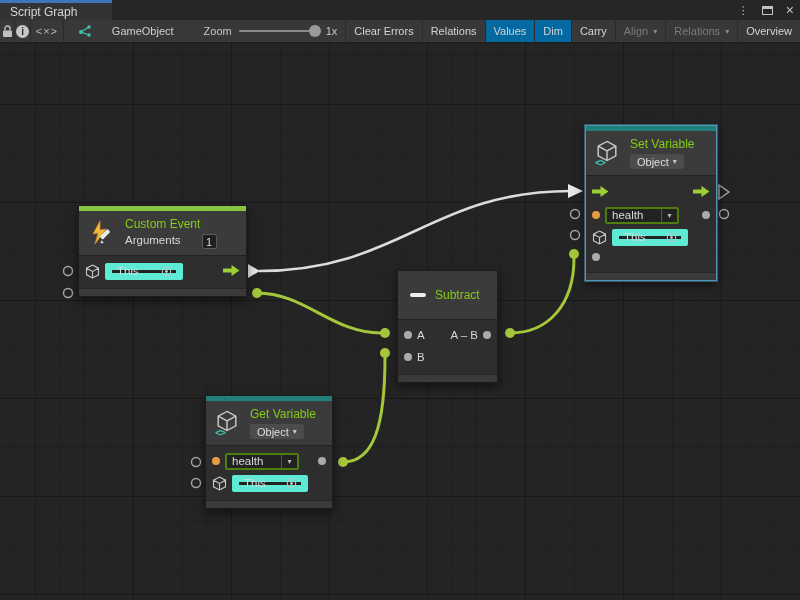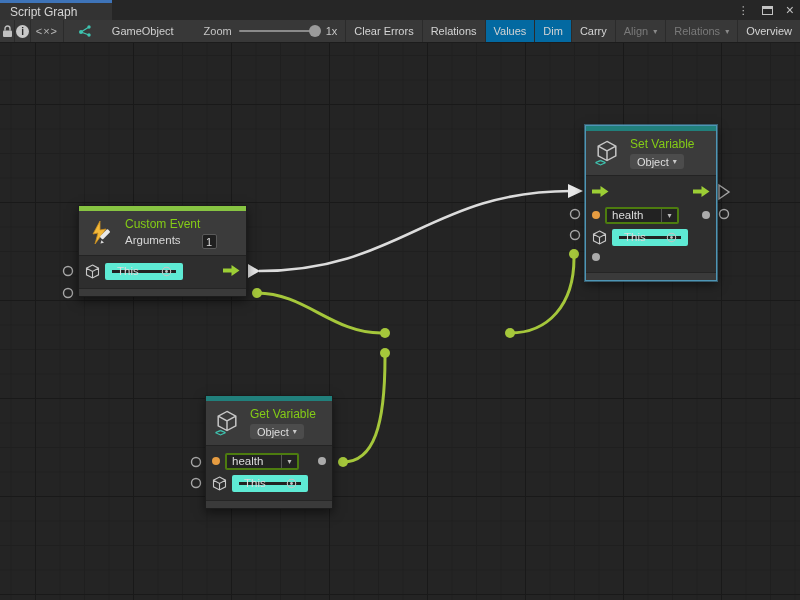--- a/index.html
+++ b/index.html
@@ -225,20 +225,39 @@
           <span class="push">
             <svg width="17" height="11" viewBox="0 0 17 11">
               <path d="M0 3.5 h8.5 V0 l8 5.5 -8 5.5 V7.5 H0 z" fill="#9CCE35"></path>
             </svg>
           </span>
         </div>
       </div>
       <div class="nfoot"></div>
     </div>
 
+    <div class="node" style="left:397px; top:227px; width:101px;">
+      <div class="nhead" style="height:48px; padding-left:12px;">
+        <span class="minus-glyph"></span>
+        <span class="ntitle">Subtract</span>
+      </div>
+      <div class="nbody">
+        <div class="row">
+          <span class="dot gray"></span>
+          <span>A</span>
+          <span class="push">A – B</span>
+          <span class="dot gray"></span>
+        </div>
+        <div class="row">
+          <span class="dot gray"></span>
+          <span>B</span>
+        </div>
+      </div>
+      <div class="nfoot"></div>
+    </div>
 
     <div class="node" style="left:205px; top:352px; width:128px;">
       <div class="nbar" style="background:#21807C;"></div>
       <div class="nhead" style="height:44px;">
         <span class="varicon">
           <svg width="22" height="22" viewBox="0 0 15 15">
             <path d="M7.5 1 L13.5 4.2 V10.8 L7.5 14 L1.5 10.8 V4.2 Z M1.5 4.2 L7.5 7.4 L13.5 4.2 M7.5 7.4 V14" fill="none" stroke="#C8C8C8" stroke-width="1"></path>
           </svg>
           <span class="vx">&lt;&gt;</span>
         </span>

